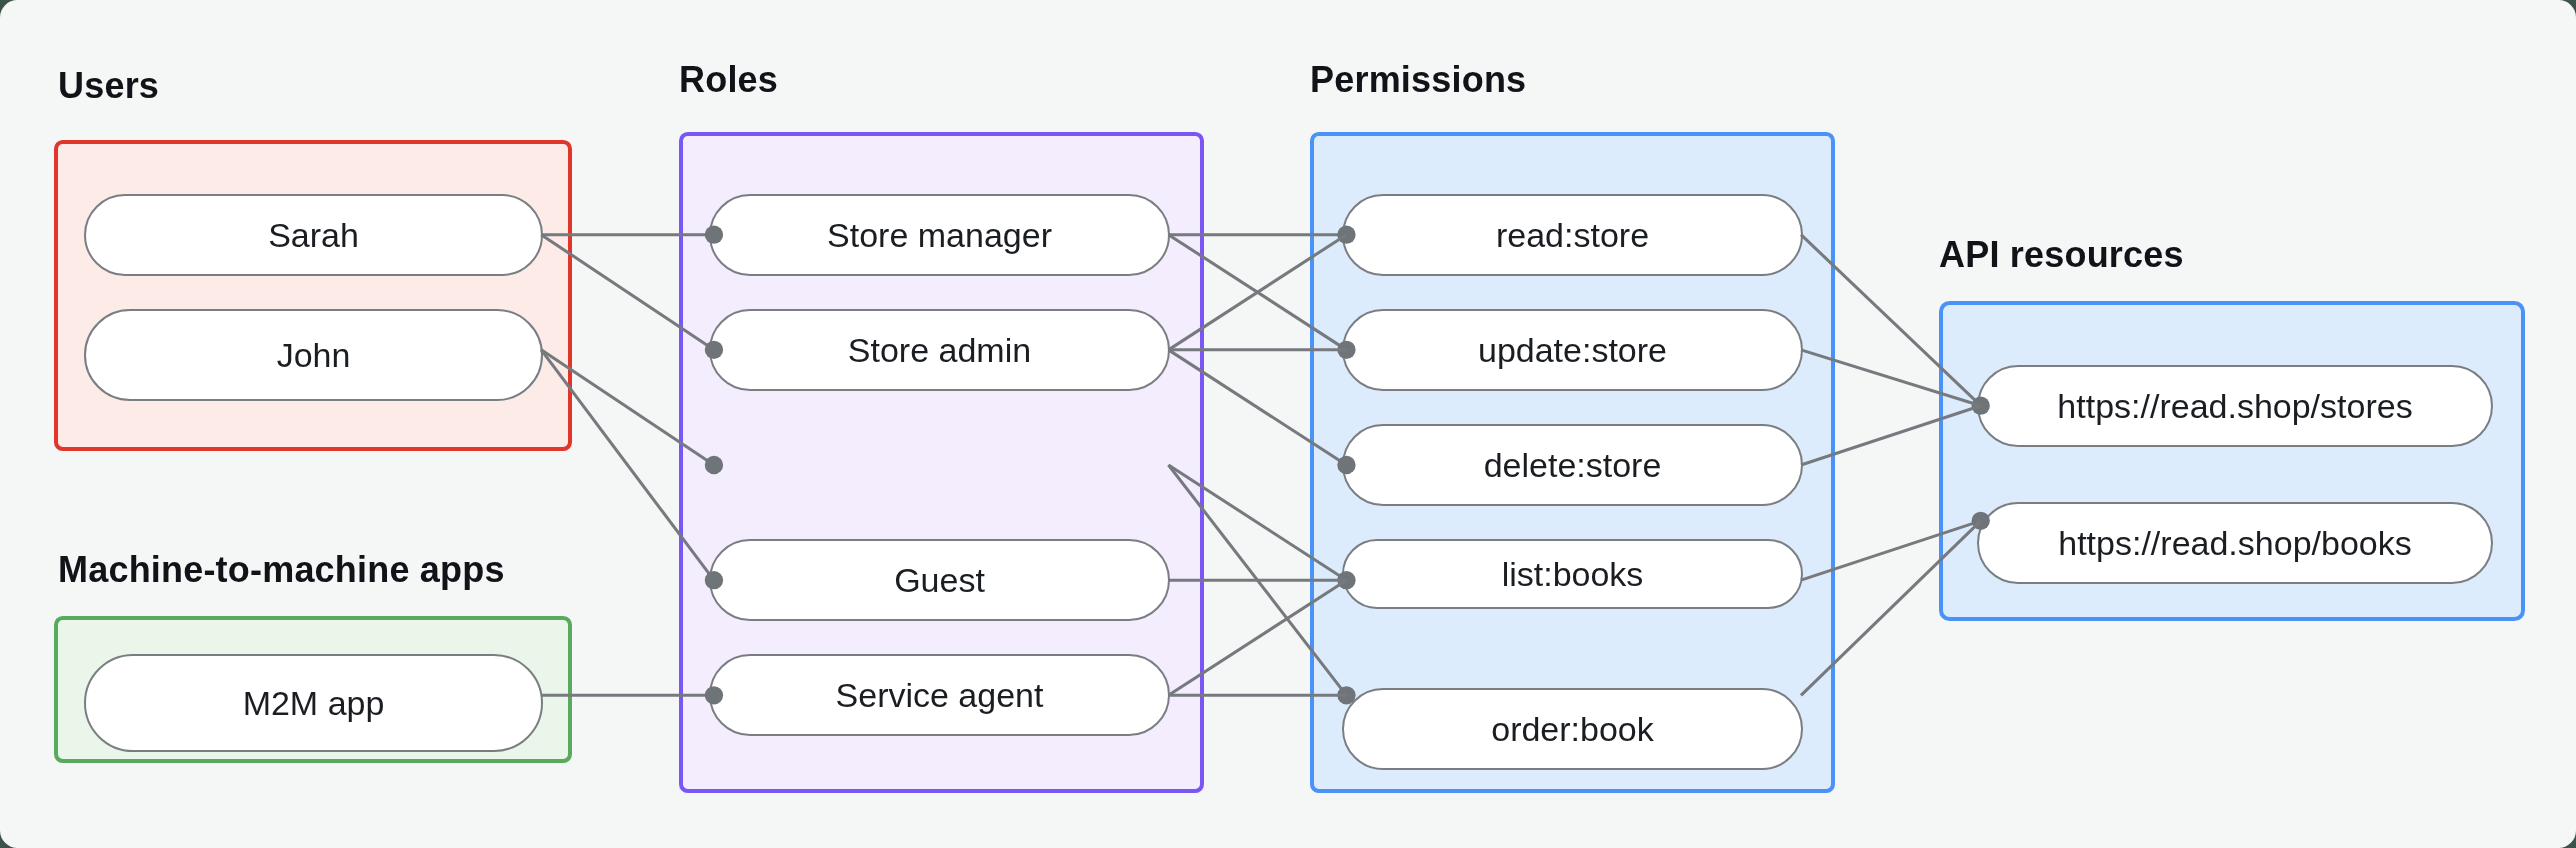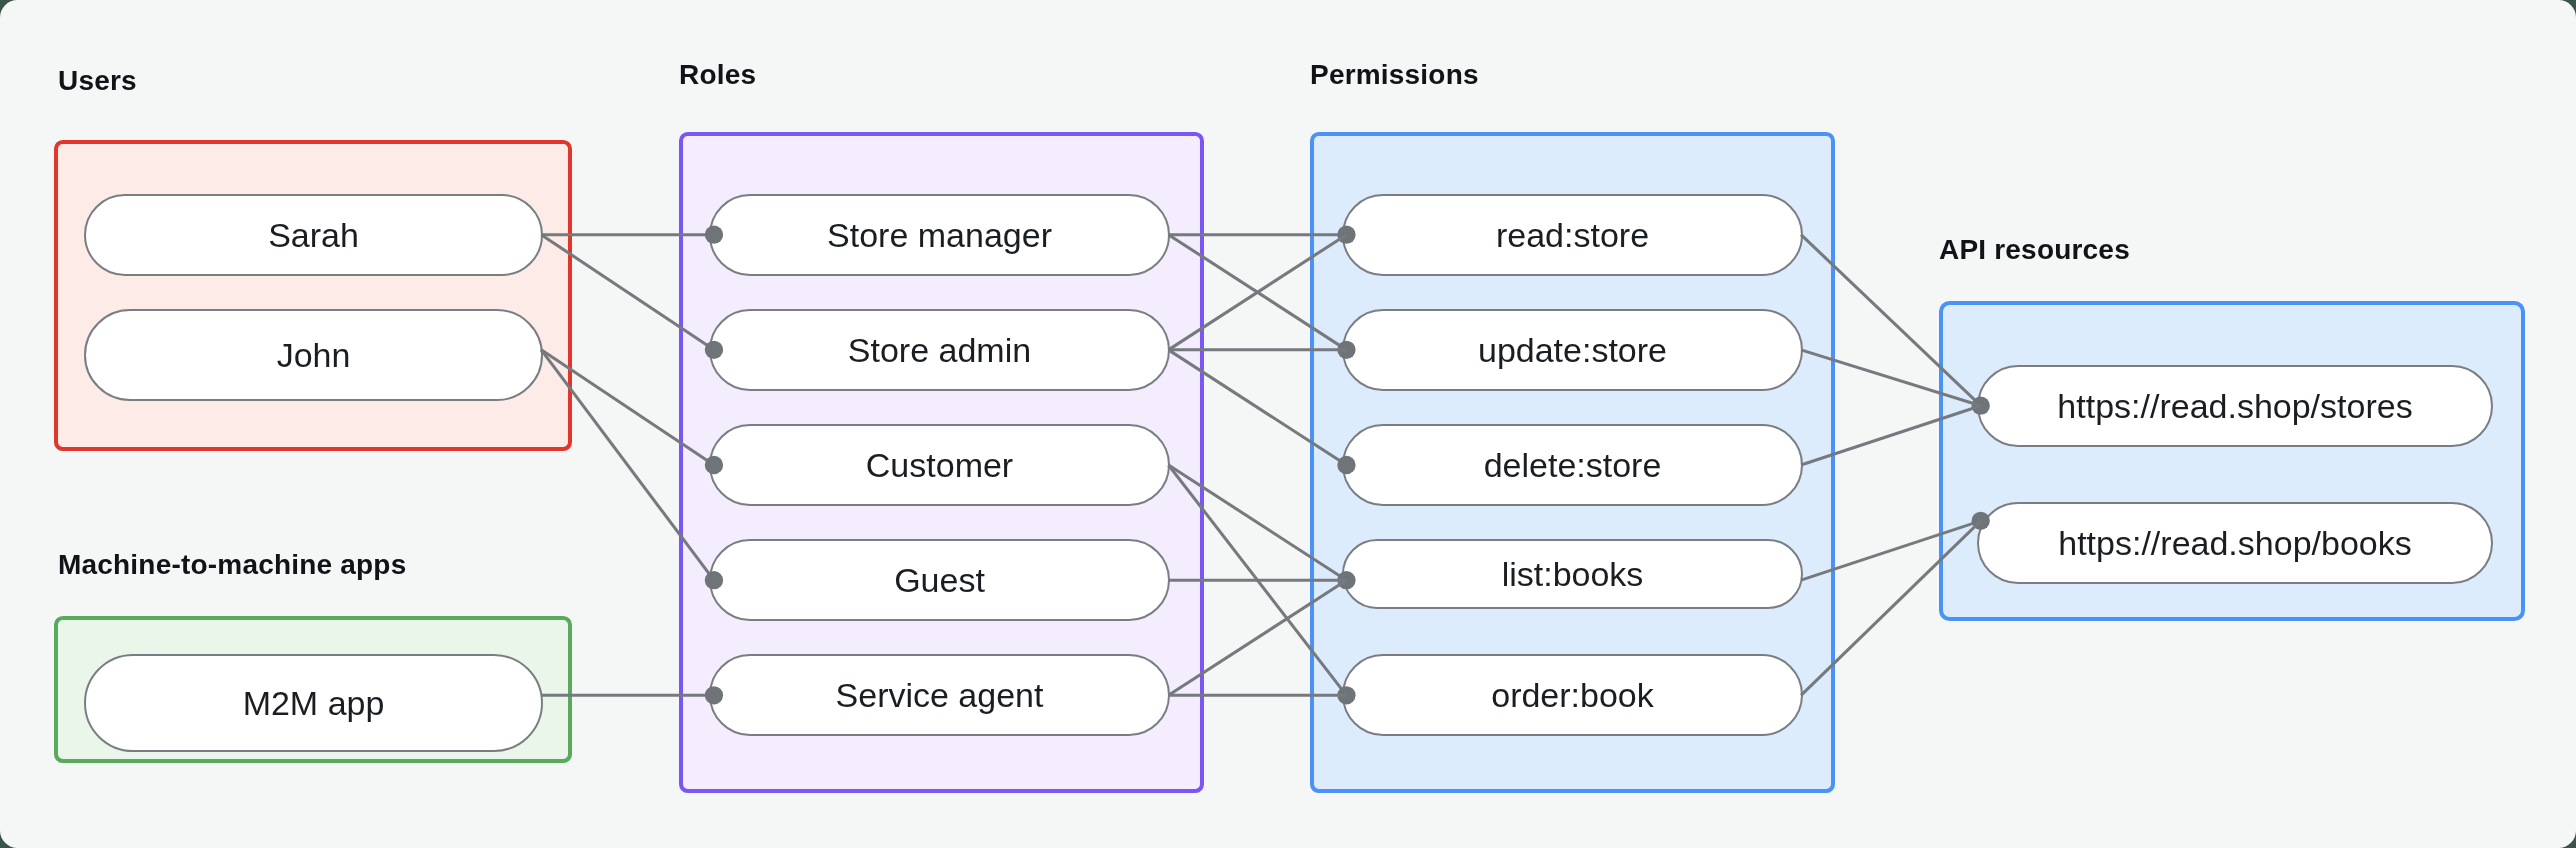--- a/index.html
+++ b/index.html
@@ -1,19 +1,19 @@
 <!DOCTYPE html>
 <html style="font-size:14px"><head>
 <meta charset="utf-8">
 <style>
   html,body{margin:0;padding:0;width:2576px;height:848px;background:#3a5447;overflow:hidden;}
   #canvas{position:relative;width:2576px;height:848px;font-family:"Liberation Sans",sans-serif;}
   .card{position:absolute;inset:0;background:#f5f7f6;border-radius:17.5px;}
   .group-box{position:absolute;border-style:solid;border-width:4.4px;border-radius:8.7px;box-sizing:border-box;}
-  .group-label{position:absolute;font-size:28px;font-weight:600;color:#101418;letter-spacing:0.2px;white-space:nowrap;}
+  .group-label{position:absolute;font-size:36px;font-weight:600;color:#101418;letter-spacing:0.2px;white-space:nowrap;}
   .pill{position:absolute;background:#ffffff;border:2.6px solid #7a7e82;border-radius:52px;box-sizing:border-box;
         display:flex;align-items:center;justify-content:center;font-size:34px;color:#1a1e22;white-space:nowrap;}
   #box-users{left:54px;top:140px;width:518px;height:311px;}
   #box-m2m-apps{left:54px;top:616px;width:518px;height:147px;}
   #box-roles{left:679px;top:132px;width:525px;height:661px;}
   #box-permissions{left:1310px;top:132px;width:525px;height:661px;}
   #box-api-resources{left:1939px;top:301px;width:586px;height:320px;border-radius:10.5px;}
   #label-users{left:58px;top:65px;}
   #label-m2m-apps{left:58px;top:549px;}
   #label-roles{left:679px;top:59px;}
@@ -37,28 +37,27 @@
   <div class="group-label" id="label-m2m-apps">Machine-to-machine apps</div>
   <div class="group-label" id="label-roles">Roles</div>
   <div class="group-label" id="label-permissions">Permissions</div>
   <div class="group-label" id="label-api-resources">API resources</div>
 
   <div class="pill" style="left: 84px; top: 194px; width: 459px; height: 82px; text-align: right;">Sarah</div>
     <div class="pill" style="left: 84px; top: 309px; width: 459px; height: 92px;">John</div>
     <div class="pill" style="left: 84px; top: 654px; width: 459px; height: 98px;">M2M app</div>
     <div class="pill" style="left: 709px; top: 194px; width: 461px; height: 82px;">Store manager</div>
     <div class="pill" style="left: 709px; top: 309px; width: 461px; height: 82px;">Store admin</div>
-    <div class="pill" style="left: 709px; top: 424px; width: 461px; height: 82px;">Customer</div>
     <div class="pill" style="left: 709px; top: 539px; width: 461px; height: 82px;">Guest</div>
     <div class="pill" style="left: 709px; top: 654px; width: 461px; height: 82px;">Service agent</div>
     <div class="pill" style="left: 1342px; top: 194px; width: 461px; height: 82px;">read:store</div>
     <div class="pill" style="left: 1342px; top: 309px; width: 461px; height: 82px;">update:store</div>
     <div class="pill" style="left: 1342px; top: 424px; width: 461px; height: 82px;">delete:store</div>
     <div class="pill" style="left: 1342px; top: 539px; width: 461px; height: 70px;">list:books</div>
-    <div class="pill" style="left: 1342px; top: 654px; width: 461px; height: 82px;">order:book</div>
+    <div class="pill" style="left: 1342px; top: 688px; width: 461px; height: 82px;">order:book</div>
     <div class="pill" style="left: 1977px; top: 365px; width: 516px; height: 82px;">https://read.shop/stores</div>
     <div class="pill" style="left: 1977px; top: 502px; width: 516px; height: 82px;">https://read.shop/books</div>
     <svg id="edge-layer" viewBox="0 0 2952 972" xmlns="http://www.w3.org/2000/svg">
       <line x1="620" y1="269" x2="818" y2="269" stroke="#76797d" stroke-width="3.5"></line>
       <circle cx="818" cy="269" r="10.5" fill="#6f7478"></circle>
       <line x1="620" y1="269" x2="818" y2="401" stroke="#76797d" stroke-width="3.5"></line>
       <circle cx="818" cy="401" r="10.5" fill="#6f7478"></circle>
       <line x1="620" y1="401" x2="818" y2="533" stroke="#76797d" stroke-width="3.5"></line>
       <circle cx="818" cy="533" r="10.5" fill="#6f7478"></circle>
       <line x1="620" y1="401" x2="818" y2="665" stroke="#76797d" stroke-width="3.5"></line>

